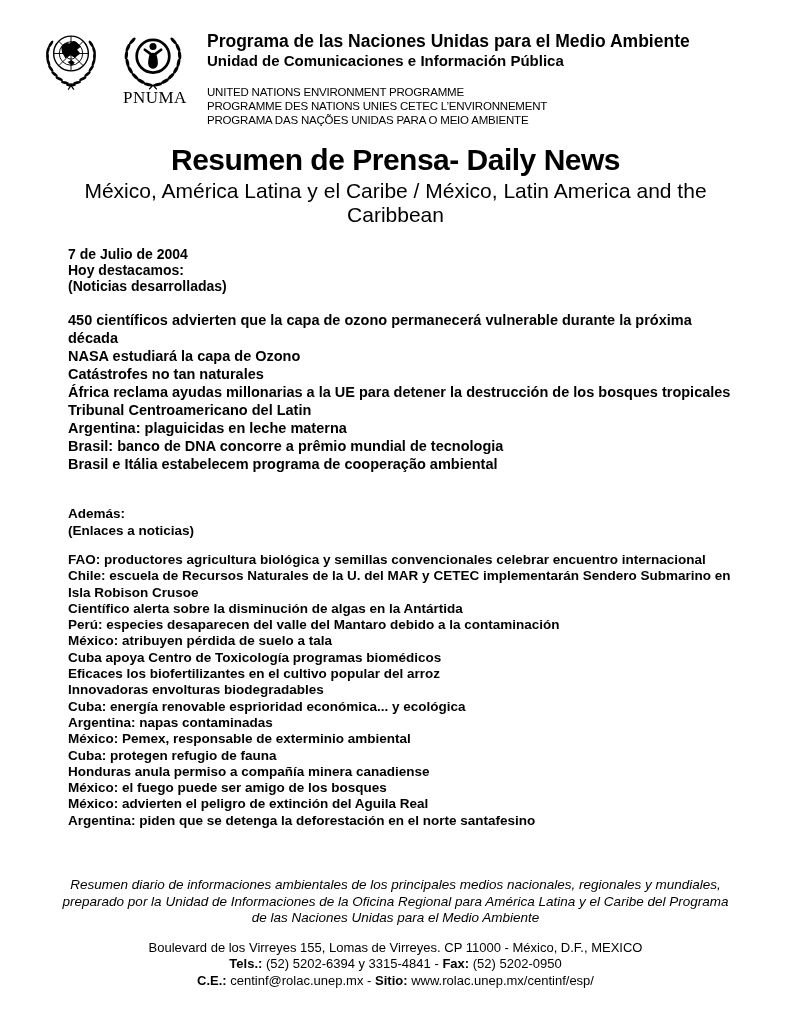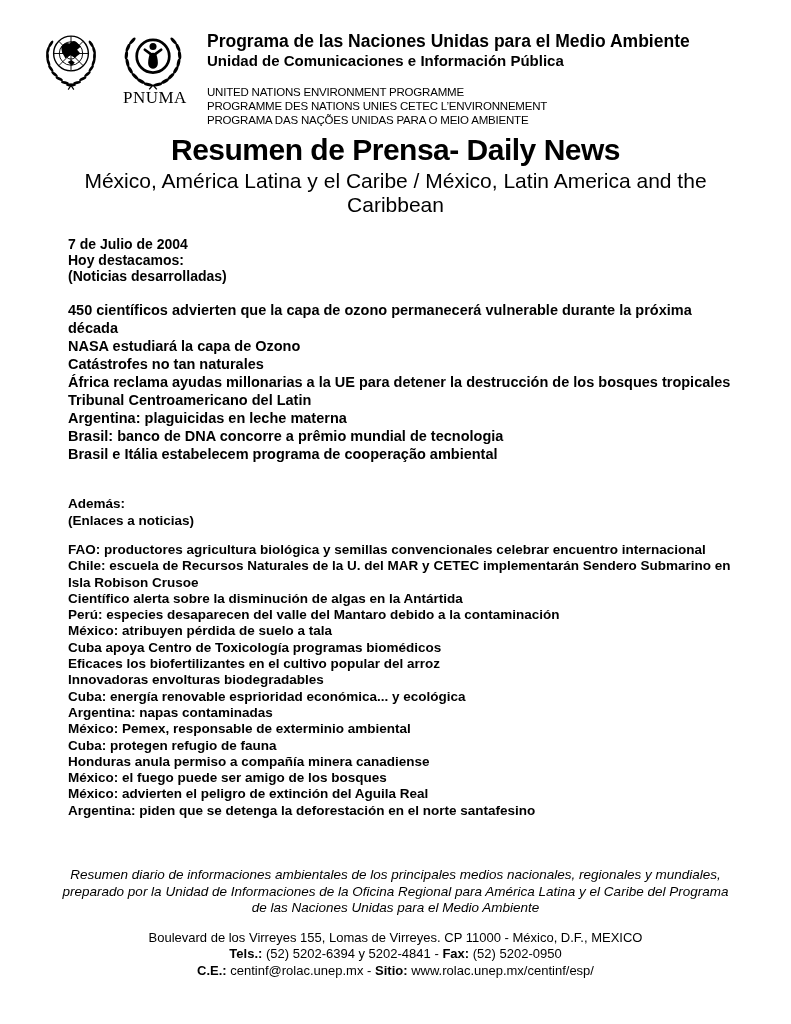--- a/index.html
+++ b/index.html
@@ -12,21 +12,21 @@
   .masthead{display:flex;height:104px;}
   .logos{display:flex;align-items:flex-start;width:162px;flex:0 0 162px;}
   .logo-un{margin-top:2px;}
   .logo-unep{margin-left:26px;text-align:center;}
   .pnuma{font-family:"Liberation Serif",serif;font-size:17px;letter-spacing:.5px;margin-top:-3px;}
   .org-text{flex:1;text-align:left;margin-top:4px;padding-right:2px;}
   .org-es{font-size:17.5px;font-weight:bold;line-height:1.05;}
   .unit-es{font-size:15px;font-weight:bold;margin-top:2px;}
   .tri{margin-top:16px;font-size:11.5px;line-height:14px;letter-spacing:-.2px;}
   
-  .title-block{text-align:center;margin-top:2px;}
+  .title-block{text-align:center;margin-top:12px;}
   .title-block h1{margin:0;font-size:30px;line-height:32px;font-weight:bold;letter-spacing:-.5px;}
   .subtitle{font-size:21px;margin-top:3px;}
   
   .body{margin-left:23px;width:672px;font-weight:bold;}
   .date-block{margin-top:19px;font-size:14px;line-height:16px;}
   .headlines{margin-top:17px;font-size:14.5px;line-height:18px;}
   .more-head{margin-top:32px;font-size:13.5px;line-height:17px;}
   .links{margin-top:13px;font-size:13.5px;line-height:16.3px;}
   
   .foot-desc{
@@ -170,21 +170,21 @@
         <div>Argentina: piden que se detenga la deforestación en el norte santafesino</div>
       </div>
   </main>
 
   <footer>
     <p class="foot-desc">Resumen diario de informaciones ambientales de los principales medios nacionales, regionales y mundiales, preparado por la Unidad de Informaciones de la Oficina Regional para América Latina y el Caribe del Programa de las Naciones Unidas para el Medio Ambiente</p>
     <div class="addr">
       <div>Boulevard de los Virreyes 155, Lomas de Virreyes. CP 11000 - México, D.F., MEXICO</div>
       <div>
         <b>Tels.:</b>
-        <span>(52) 5202-6394 y 5202-4841</span>
+        <span>(52) 5202-6394 y 3315-4841</span>
         <span>-</span>
         <b>Fax:</b>
         <span>(52) 5202-0950</span>
       </div>
       <div>
         <b>C.E.:</b>
         <span>centinf@rolac.unep.mx</span>
         <span>-</span>
         <b>Sitio:</b>
         <span>www.rolac.unep.mx/centinf/esp/</span>

